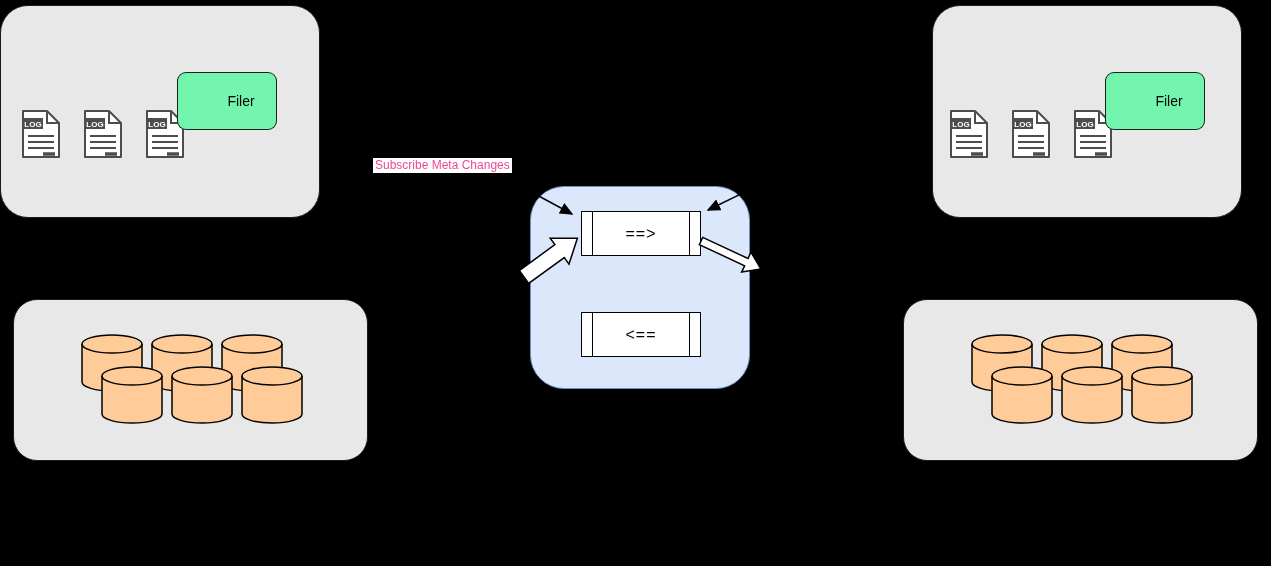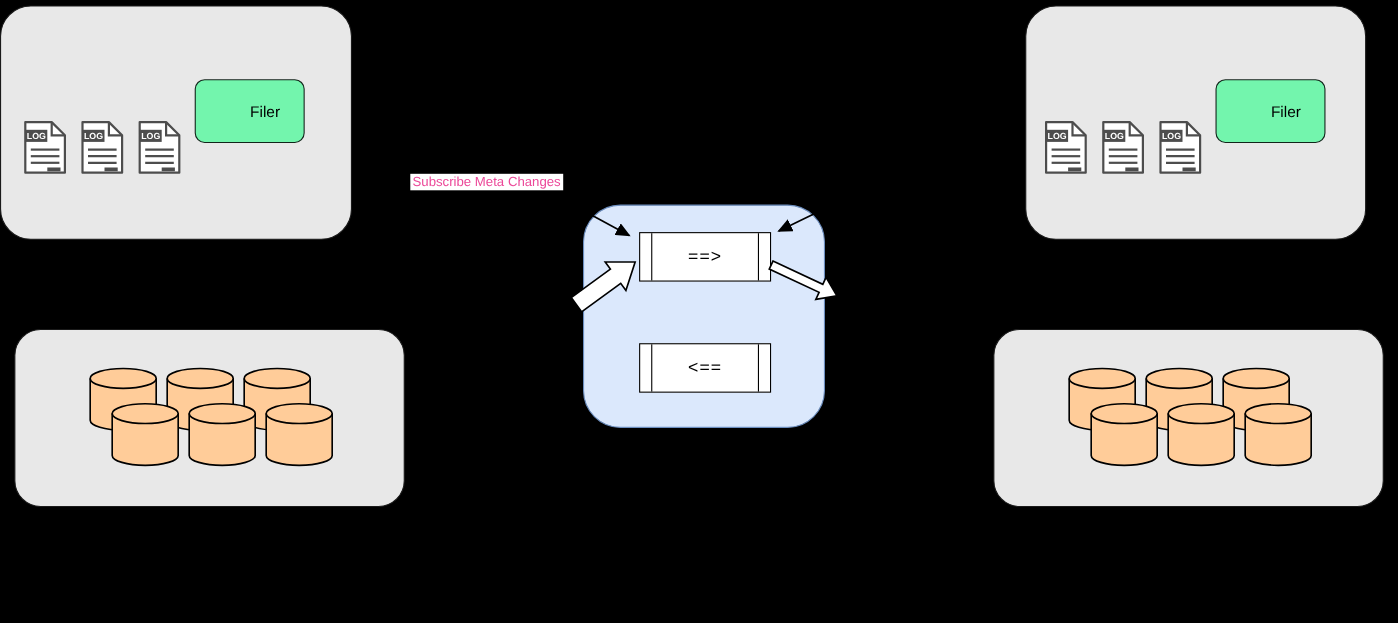--- a/index.html
+++ b/index.html
@@ -20,21 +20,21 @@
     background: #e8e8e8;
     border: 1px solid #1a1a1a;
     border-radius: 28px;
   }
   #cluster-tl { left: 0;     top: 5px;   width: 320px; height: 213px; }
   #cluster-tr { left: 932px; top: 5px;   width: 310px; height: 213px; }
   #vol-bl     { left: 13px;  top: 299px; width: 355px; height: 162px; border-radius: 24px; }
   #vol-br     { left: 903px; top: 299px; width: 355px; height: 162px; border-radius: 24px; }
 
   
-  .log-row { position: absolute; display: flex; gap: 12px; }
+  .log-row { position: absolute; display: flex; gap: 22px; }
   #cluster-tl .log-row { left: 20px; top: 103px; }
   #cluster-tr .log-row { left: 16px; top: 103px; }
   .log-icon { width: 40px; height: 50px; display: block; }
 
   
   .filer {
     position: absolute;
     width: 100px; height: 58px;
     background: #73f5ad;
     border: 1px solid rgba(0,0,0,0.85);

